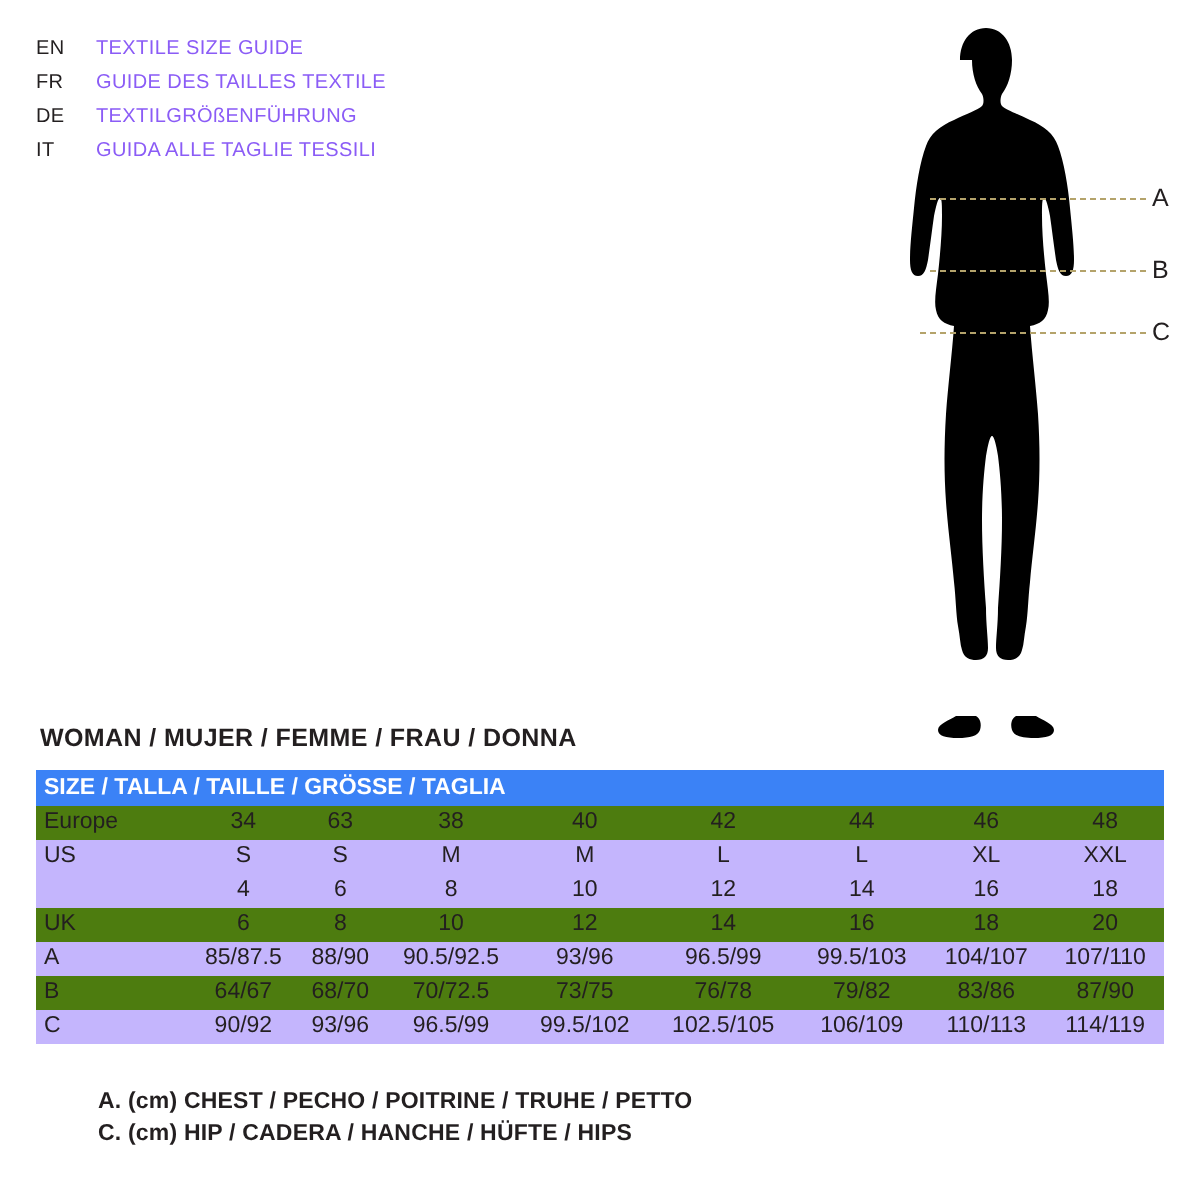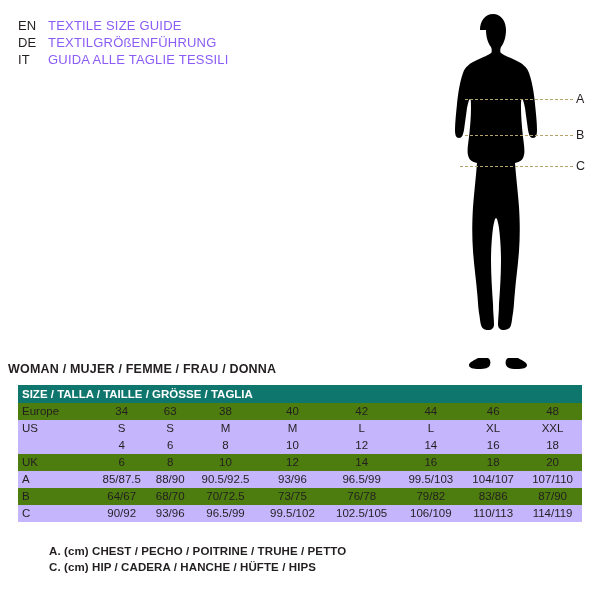--- a/index.html
+++ b/index.html
@@ -18,23 +18,23 @@
 
   
   .lang-block {
     position: absolute;
     left: 18px;
     top: 16px;
     width: 300px;
   }
   .lang-row {
     display: flex;
-    align-items: flex-end;
+    align-items: center;
     height: 17px;
-    font-size: 13px;
+    font-size: 10px;
     letter-spacing: .2px;
   }
   .lang-code {
     width: 30px;
     flex: 0 0 30px;
     color: #231f20;
   }
   .lang-text {
     color: #8b5cf6;
     white-space: nowrap;
@@ -57,21 +57,21 @@
   }
   .measure-letter {
     position: absolute;
     font-size: 12.5px;
     color: #231f20;
   }
 
   
   .woman-label {
     position: absolute;
-    left: 8px;
+    left: 20px;
     top: 362px;
     font-size: 12.5px;
     font-weight: bold;
     letter-spacing: .2px;
   }
 
   
   .size-table {
     position: absolute;
     left: 18px;
@@ -86,21 +86,21 @@
     line-height: 17px;
     text-align: center;
     color: #231f20;
   }
   .size-table td.rowlabel {
     text-align: left;
     padding-left: 4px;
     width: 72px;
   }
   .row-header td {
-    background: #0f766e;
+    background: #3b82f6;
     color: #ffffff;
     font-weight: bold;
     text-align: left;
     padding-left: 4px;
     height: 18px;
     line-height: 18px;
   }
   .row-shade td { background: #c4b5fd; }
   .row-plain td { background: #4d7c0f; }
 
@@ -120,20 +120,24 @@
     margin-left: 31px;
   }
 </style>
 </head>
 <body>
 
 <div class="lang-block">
   <div class="lang-row">
     <span class="lang-code">EN</span>
     <span class="lang-text">TEXTILE SIZE GUIDE</span>
+  </div>
+  <div class="lang-row">
+    <span class="lang-code">FR</span>
+    <span class="lang-text">GUIDE DES TAILLES TEXTILE</span>
   </div>
   <div class="lang-row">
     <span class="lang-code">DE</span>
     <span class="lang-text">TEXTILGRÖßENFÜHRUNG</span>
   </div>
   <div class="lang-row">
     <span class="lang-code">IT</span>
     <span class="lang-text">GUIDA ALLE TAGLIE TESSILI</span>
   </div>
 </div>

